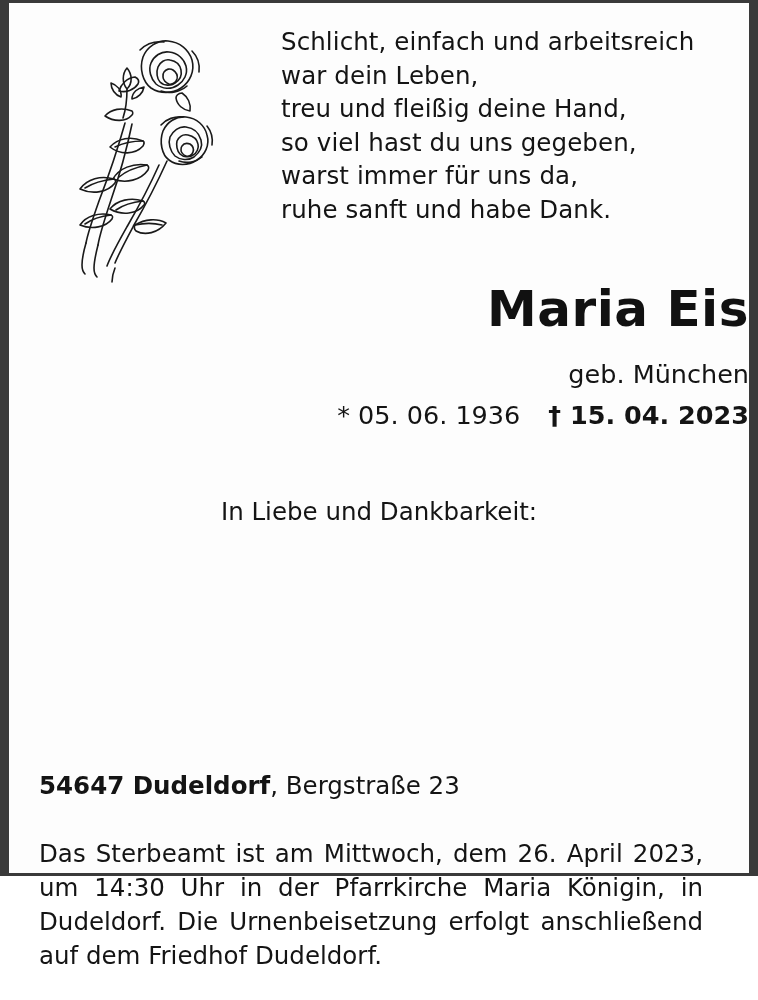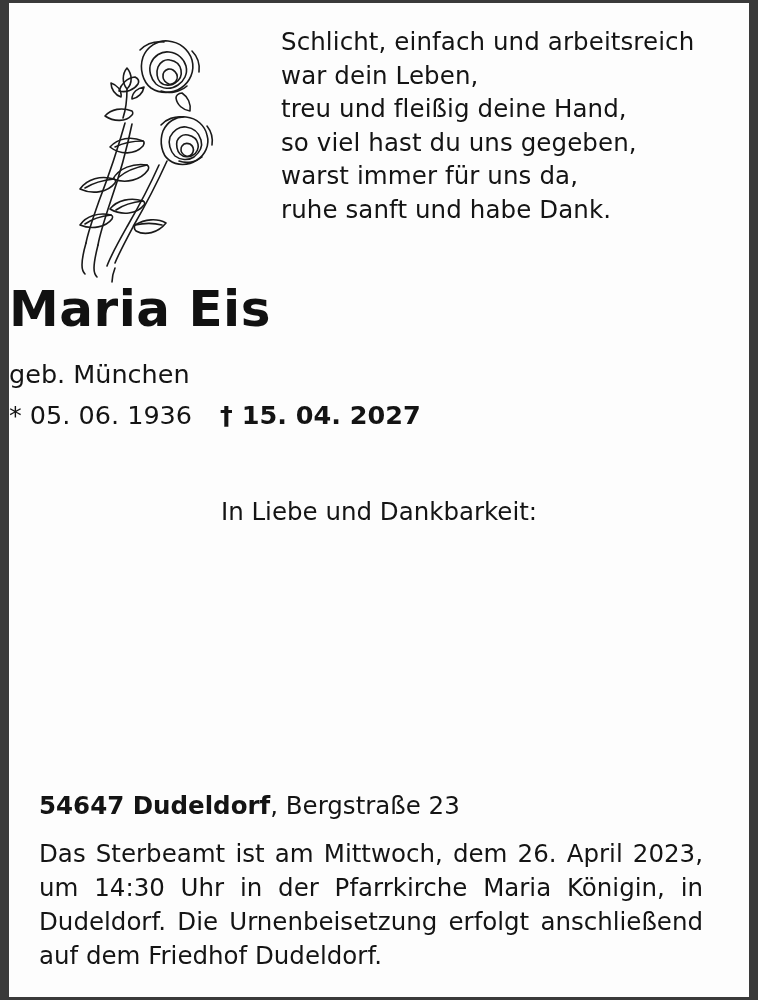--- a/index.html
+++ b/index.html
@@ -10,21 +10,21 @@
   body {
     width: 758px;
     height: 1000px;
     font-family: "DejaVu Sans", "Liberation Sans", sans-serif;
     color: #1a1a1a;
     overflow: hidden;
   }
   .notice {
     position: relative;
     width: 758px;
-    height: 1000px;
+    height: 876px;
     box-sizing: border-box;
     background: #fdfdfd;
     border-left: 9px solid #3a3a3a;
     border-right: 9px solid #3a3a3a;
     border-top: 3px solid #3a3a3a;
     border-bottom: 3px solid #3a3a3a;
   }
   .inner {
     position: absolute;
     left: 0; top: 0; right: 0; bottom: 0;
@@ -54,21 +54,21 @@
     letter-spacing: 0.1px;
   }
   .poem div { white-space: pre; }
 
   
   .name-block {
     position: absolute;
     left: 0;
     right: 0;
     top: 278px;
-    text-align: left;
+    text-align: right;
   }
   .deceased-name {
     font-size: 50px;
     font-weight: bold;
     letter-spacing: 0.5px;
     line-height: 56px;
     color: #111111;
   }
   .maiden-name {
     margin-top: 22px;
@@ -104,21 +104,20 @@
   .survivors-list div { white-space: pre; }
 
   
   .address {
     position: absolute;
     left: 30px;
     top: 768px;
     font-size: 24.5px;
     line-height: 30px;
     color: #141414;
-    margin-top: 20px;
   }
   .address .zip-city { font-weight: bold; }
 
   
   .service {
     position: absolute;
     left: 30px;
     right: 46px;
     top: 834px;
     font-size: 24.5px;
@@ -196,21 +195,21 @@
       <div>treu und fleißig deine Hand,</div>
       <div>so viel hast du uns gegeben,</div>
       <div>warst immer für uns da,</div>
       <div>ruhe sanft und habe Dank.</div>
     </div>
 
     <div class="name-block">
       <div class="deceased-name">Maria Eis</div>
       <div class="maiden-name">geb. München</div>
       <div class="dates">
-        <span class="birth">* 05. 06. 1936</span><span class="cross">† 15. 04. 2027</span>
+        <span class="birth">* 05. 06. 1936</span><span class="cross">† 15. 04. 2023</span>
       </div>
     </div>
 
     <div class="survivors">
       <div class="survivors-intro">In Liebe und Dankbarkeit:</div>
     </div>
 
     <div class="address">
       <span class="zip-city">54647 Dudeldorf</span><span>, Bergstraße 23</span>
     </div>

